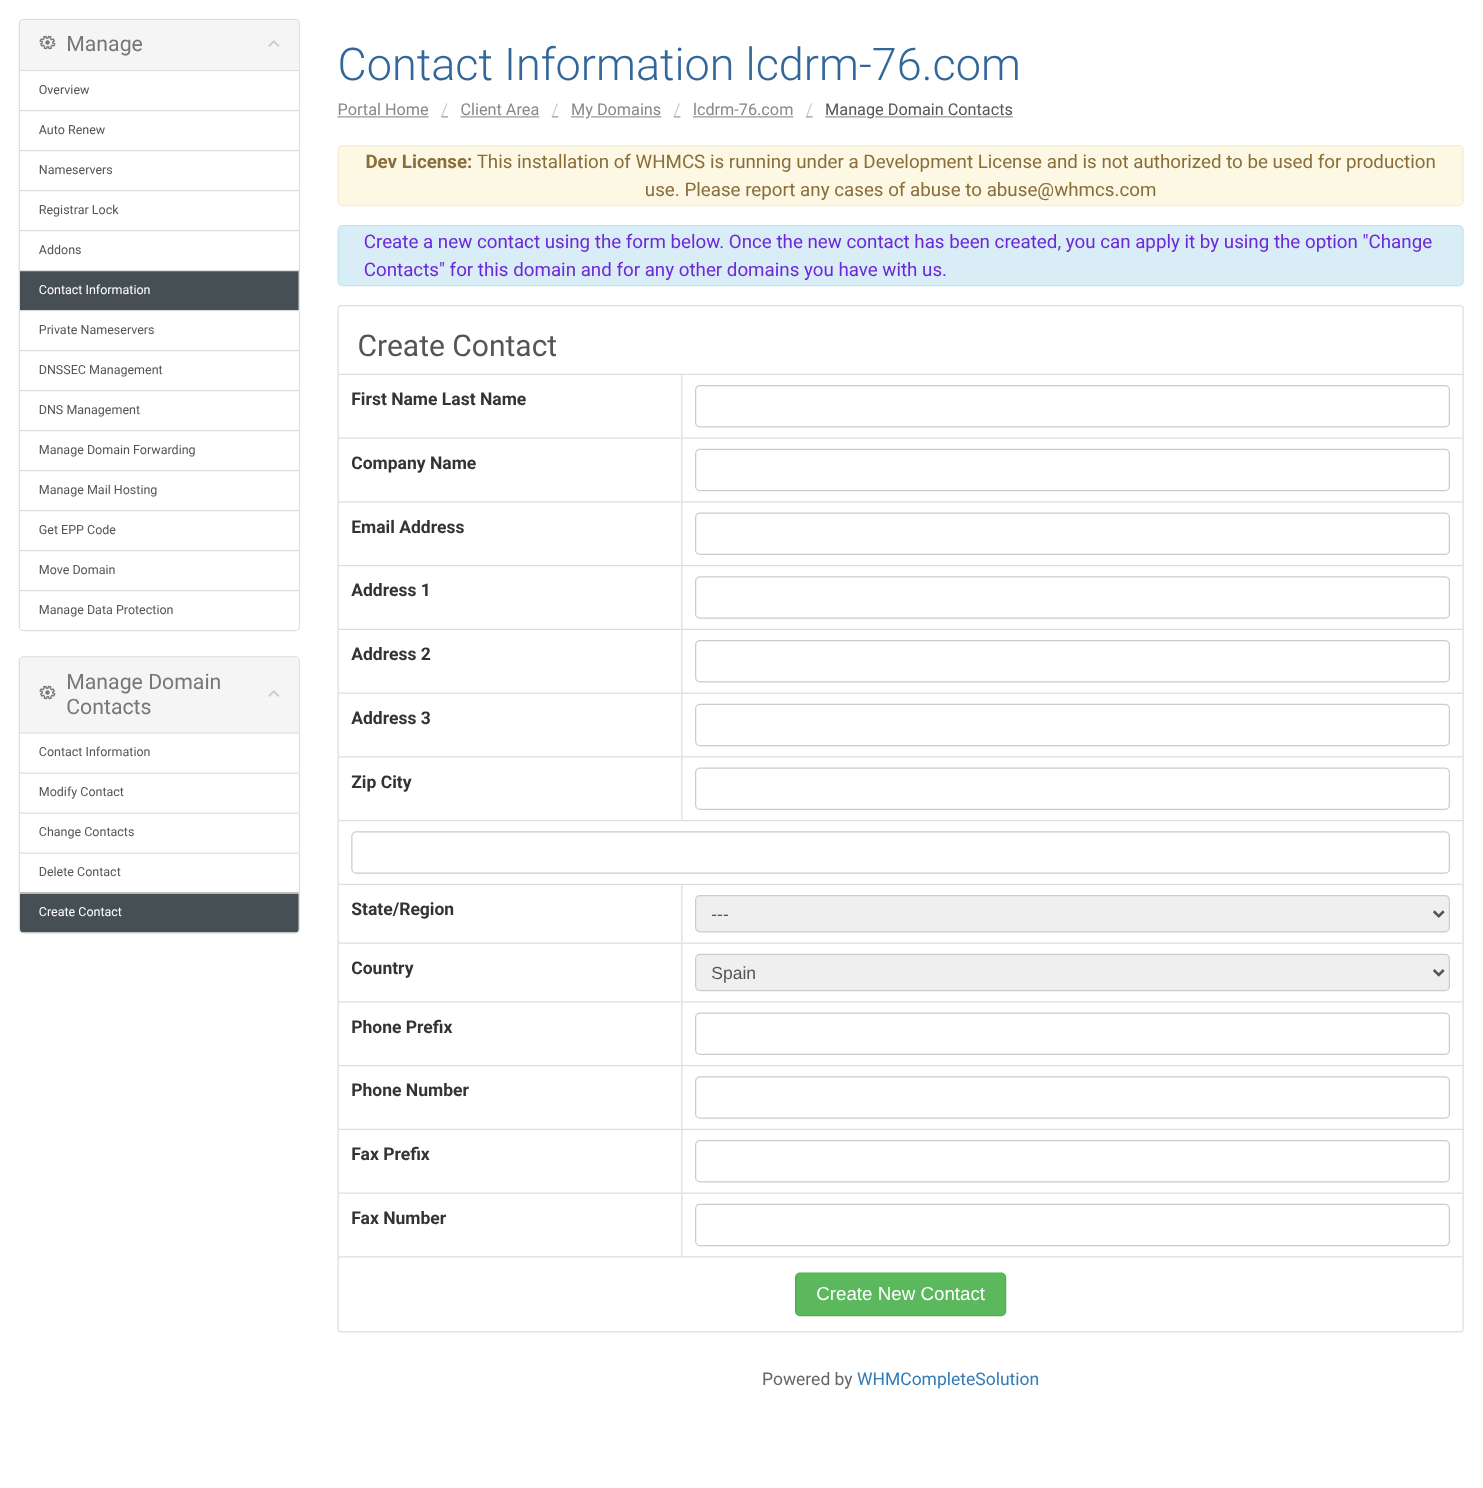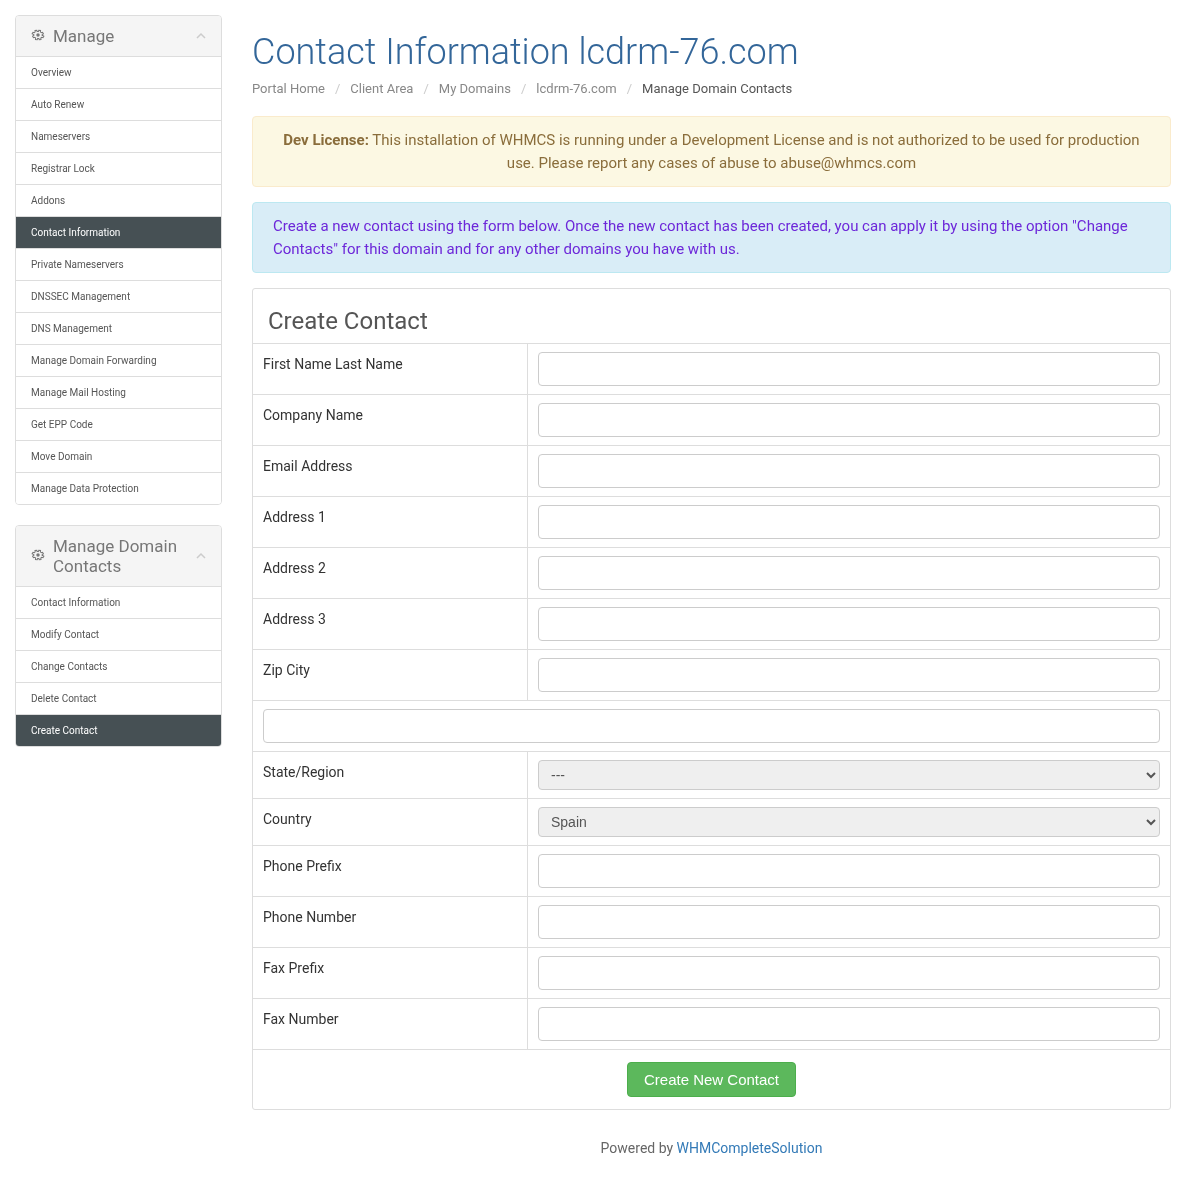--- a/index.html
+++ b/index.html
@@ -10,21 +10,21 @@
       background: #fff;
       width: 1186px;
     }
     .container {
       display: flex;
       padding: 15px;
       gap: 30px;
       align-items: flex-start;
     }
     .sidebar {
-      width: 207px;
+      width: 225px;
       flex-shrink: 0;
     }
     .main {
       flex: 1;
       min-width: 0;
     }
     .panel {
       border: 1px solid #ddd;
       border-radius: 4px;
       margin-bottom: 20px;
@@ -79,33 +79,33 @@
       margin-top: 16px;
     }
     .breadcrumb {
       list-style: none;
       display: flex;
       flex-wrap: wrap;
       font-size: 13px;
       color: #999;
       margin-bottom: 20px;
     }
-    .breadcrumb li { display: flex; align-items: center; }
+    .breadcrumb li { display: flex; align-items: center; text-decoration: underline; }
     .breadcrumb li + li::before {
       content: "/";
       padding: 0 10px;
       color: #ccc;
     }
     .breadcrumb a {
       color: #888;
       text-decoration: none;
     }
     .breadcrumb .active-crumb { color: #555; }
     .alert {
-      padding: 12px 20px;
+      padding: 1px 20px;
       border-radius: 4px;
       margin-bottom: 15px;
       font-size: 15px;
       line-height: 1.5;
     }
     .alert-warning {
       background: #fcf8e3;
       border: 1px solid #faebcc;
       color: #8a6d3b;
       text-align: center;
@@ -129,21 +129,21 @@
       font-weight: 400;
       color: #555;
     }
     .form-row {
       display: flex;
       border-top: 1px solid #ddd;
     }
     .form-label {
       width: 275px;
       padding: 12px 10px;
-      font-weight: 400;
+      font-weight: 700;
       color: #333;
       border-right: 1px solid #ddd;
       font-size: 14px;
     }
     .form-input-cell {
       flex: 1;
       padding: 8px 10px;
     }
     .form-control {
       width: 100%;

